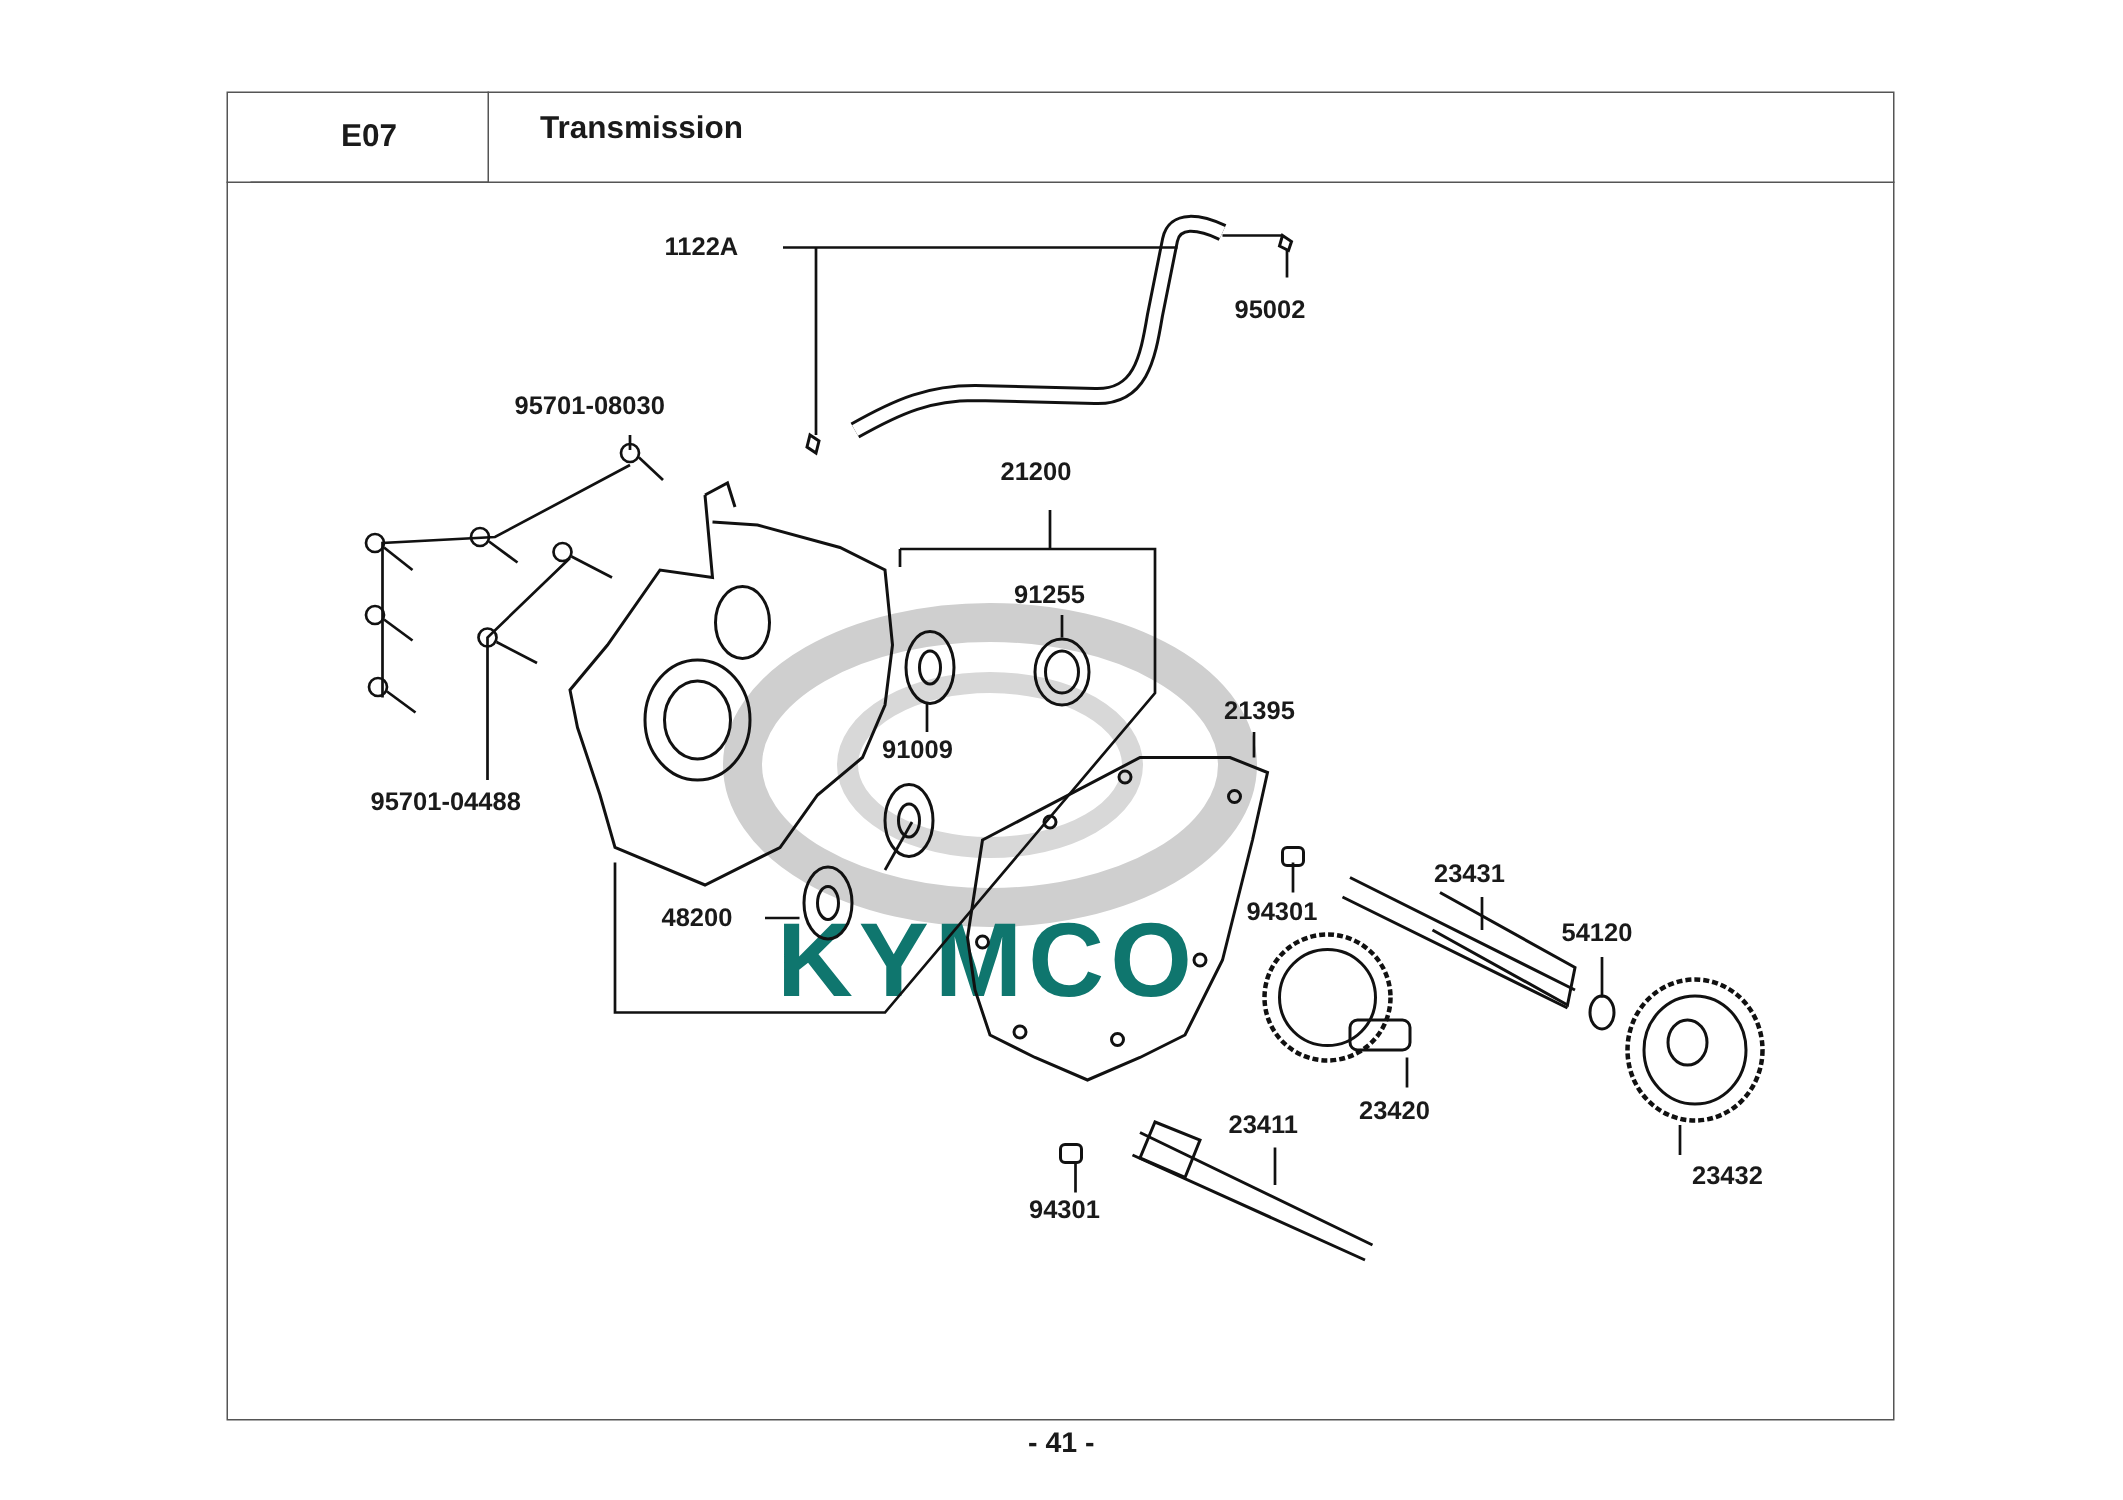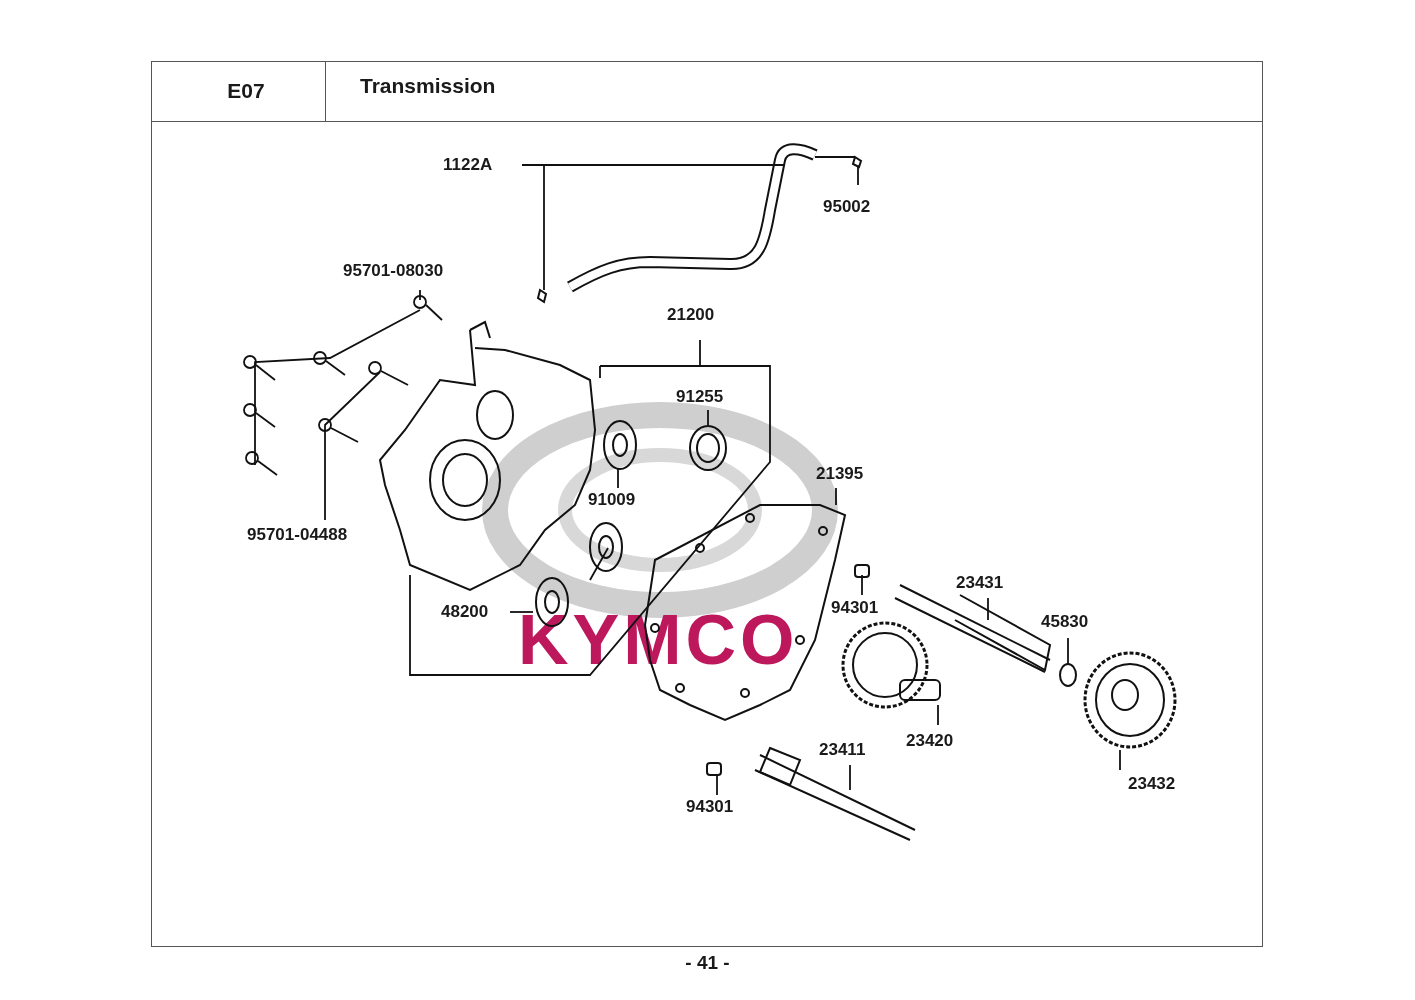--- a/index.html
+++ b/index.html
@@ -11,21 +11,21 @@
               border-right:1.5px solid #555; border-bottom:1.5px solid #555; box-sizing:border-box;
               display:flex; align-items:center; justify-content:center;
               font-weight:bold; font-size:21px; }
   .hdr-title { position:absolute; left:360px; top:61px; height:50px; display:flex; align-items:center;
                font-weight:bold; font-size:21px; }
   .hdr-line { position:absolute; left:151px; top:121px; width:1112px; height:0; border-top:1.5px solid #555; }
   svg.diagram { position:absolute; left:0; top:0; }
   .lbl { position:absolute; font-weight:bold; font-size:17px; white-space:nowrap; }
   .page-num { position:absolute; left:0; width:1415px; top:952px; text-align:center;
               font-weight:bold; font-size:19px; }
-  .wm { position:absolute; font-weight:bold; color:#be185d; font-size:70px; letter-spacing:4px; }
+  .wm { position:absolute; font-weight:bold; color:#0f766e; font-size:70px; letter-spacing:4px; }
 </style>
 </head>
 <body>
 
 <div class="frame"></div>
 <div class="hdr-code">E07</div>
 <div class="hdr-title">Transmission</div>
 <div class="hdr-line"></div>
 
 <svg class="diagram" width="1415" height="1000">
@@ -141,19 +141,19 @@
 <div class="lbl" style="left:823px;top:197px;">95002</div>
 <div class="lbl" style="left:343px;top:261px;">95701-08030</div>
 <div class="lbl" style="left:247px;top:525px;">95701-04488</div>
 <div class="lbl" style="left:667px;top:305px;">21200</div>
 <div class="lbl" style="left:676px;top:387px;">91255</div>
 <div class="lbl" style="left:588px;top:490px;">91009</div>
 <div class="lbl" style="left:800px;top:464px;margin-left:16px;">21395</div>
 <div class="lbl" style="left:441px;top:602px;">48200</div>
 <div class="lbl" style="left:831px;top:598px;">94301</div>
 <div class="lbl" style="left:956px;top:573px;">23431</div>
-<div class="lbl" style="left:1041px;top:612px;">45830</div>
+<div class="lbl" style="left:1041px;top:612px;">54120</div>
 <div class="lbl" style="left:906px;top:731px;">23420</div>
 <div class="lbl" style="left:819px;top:740px;">23411</div>
 <div class="lbl" style="left:686px;top:797px;">94301</div>
 <div class="lbl" style="left:1093px;top:774px;margin-left:35px;">23432</div>
 
 <div class="page-num">- 41 -</div>
 
 </body></html>

